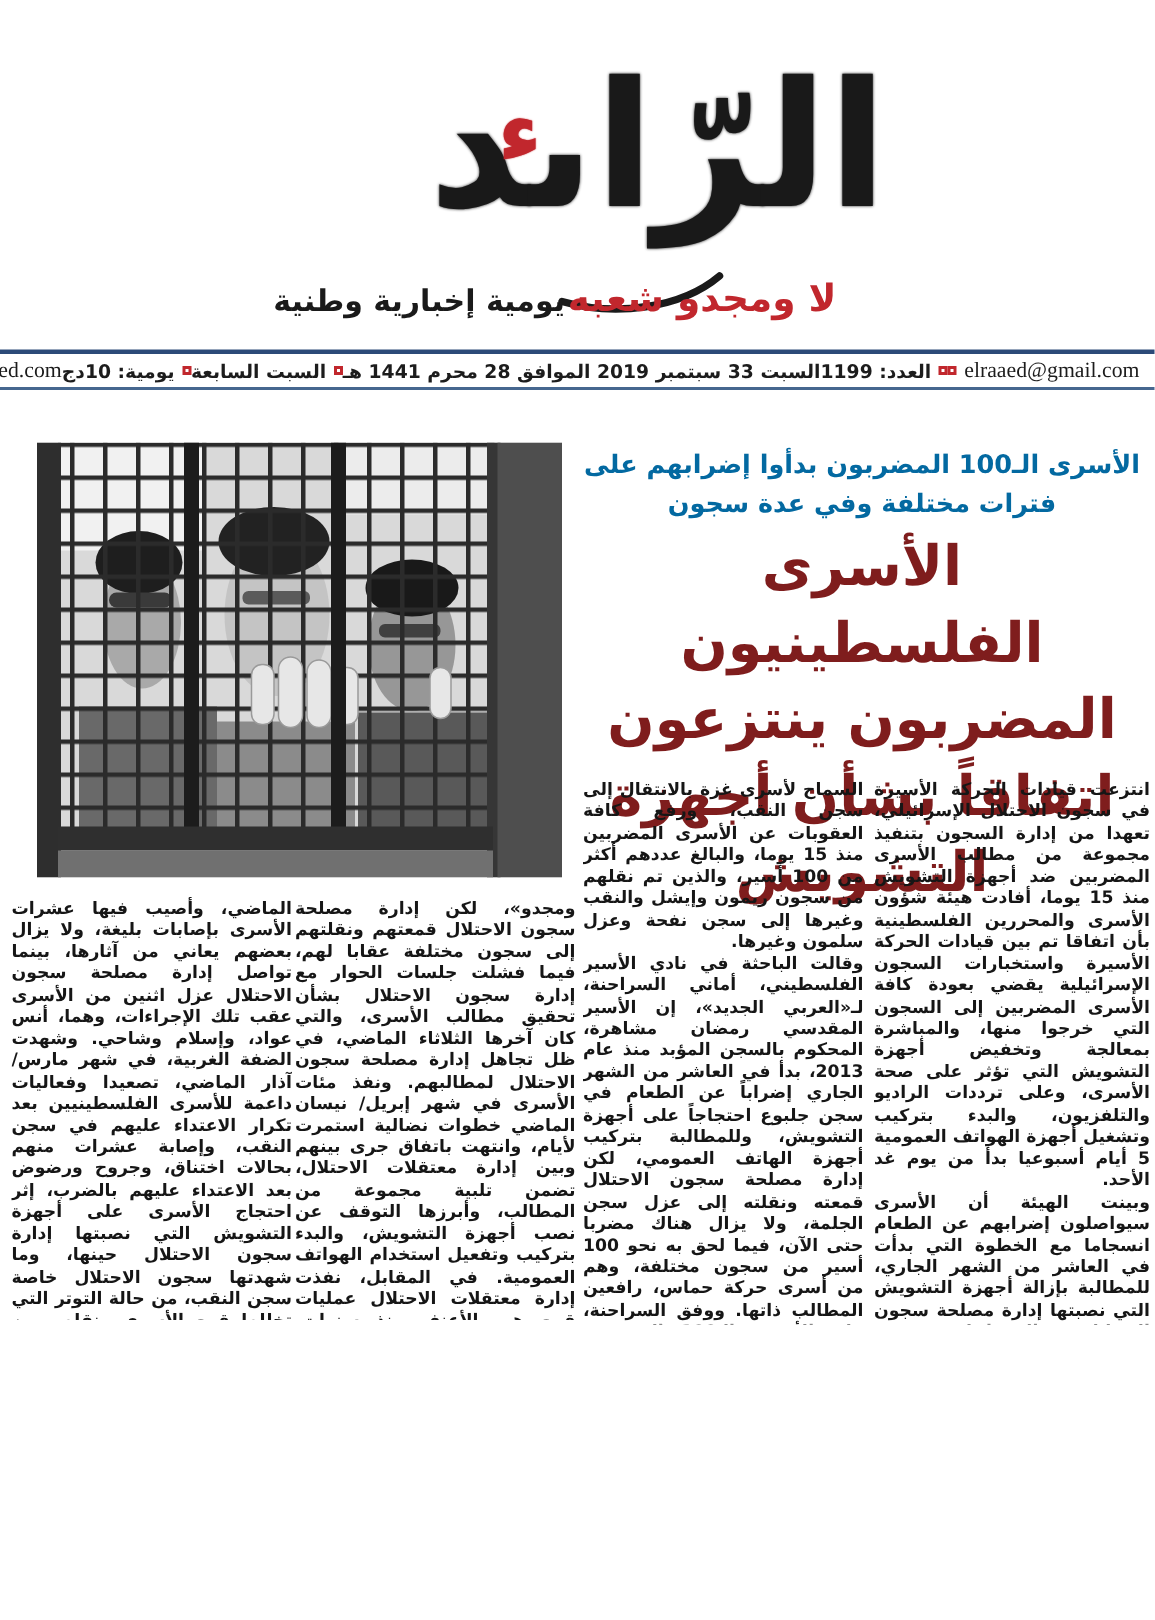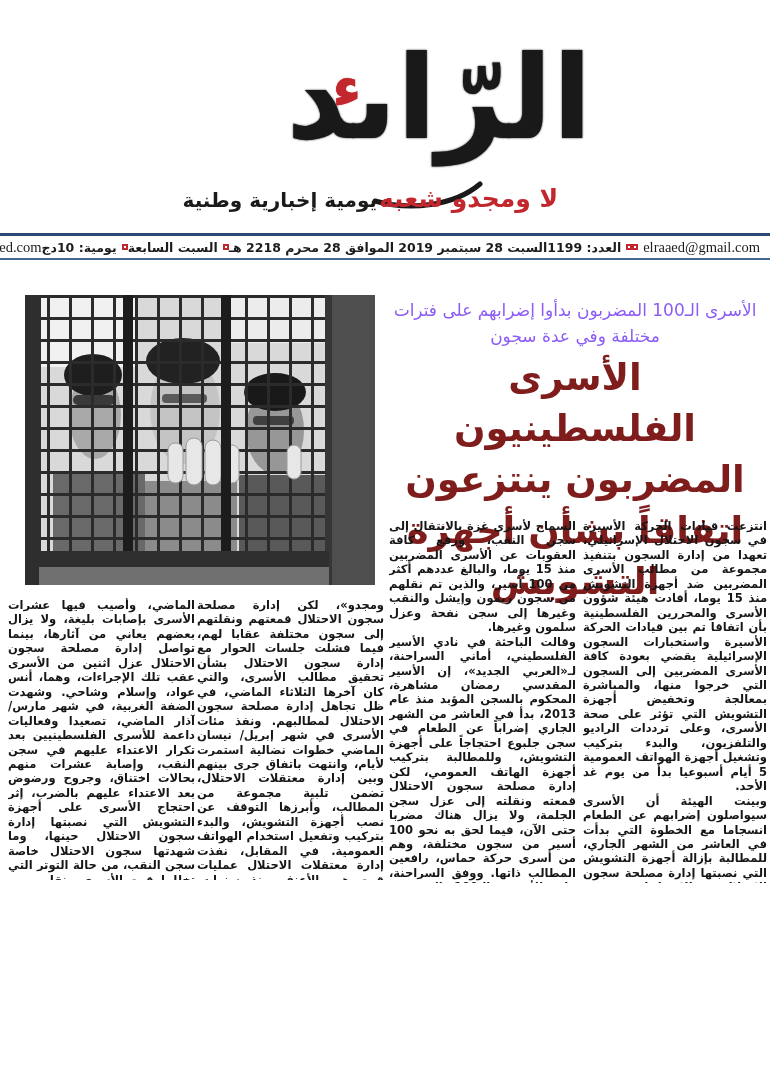--- a/index.html
+++ b/index.html
@@ -41,22 +41,22 @@
     display:inline-block;width:6px;height:6px;border:2px solid #c1272d;
     box-sizing:border-box;flex:0 0 auto;
   }
   .latin{
     font-family:"Liberation Serif","DejaVu Serif",serif;
     font-weight:normal;font-size:14.5px;direction:ltr;
   }
   
   .kicker{
     position:absolute;top:297px;right:6px;width:378px;
-    font-size:17px;font-weight:normal;text-align:center;line-height:26px;
-    color:#8b5cf6;
+    font-size:17px;font-weight:bold;text-align:center;line-height:26px;
+    color:#0369a1;
   }
   .headline{
     position:absolute;top:352px;right:6px;width:378px;
     font-size:37px;font-weight:bold;text-align:center;line-height:51px;
     color:#7f1d1d;letter-spacing:0;
   }
   .photo{position:absolute;top:295px;left:25px;width:350px;height:290px;}
   .col{
     position:absolute;direction:rtl;text-align:justify;
     font-size:11.5px;line-height:14.45px;font-weight:bold;color:#161616;
@@ -86,21 +86,21 @@
   <div class="infobar">
     <div class="info-item">
       <span class="latin">elraaed@gmail.com</span>
       <span class="marker"></span>
     </div>
     <div class="info-item">
       <span class="marker"></span>
       <span>العدد: 1199</span>
     </div>
     <div class="info-item">
-      <span>السبت 28 سبتمبر 2019 الموافق 28 محرم 2218 هـ</span>
+      <span>السبت 33 سبتمبر 2019 الموافق 28 محرم 1441 هـ</span>
     </div>
     <div class="info-item">
       <span class="marker"></span>
       <span>السبت السابعة</span>
     </div>
     <div class="info-item">
       <span class="marker"></span>
       <span>يومية: 10دج</span>
     </div>
     <div class="info-item">

